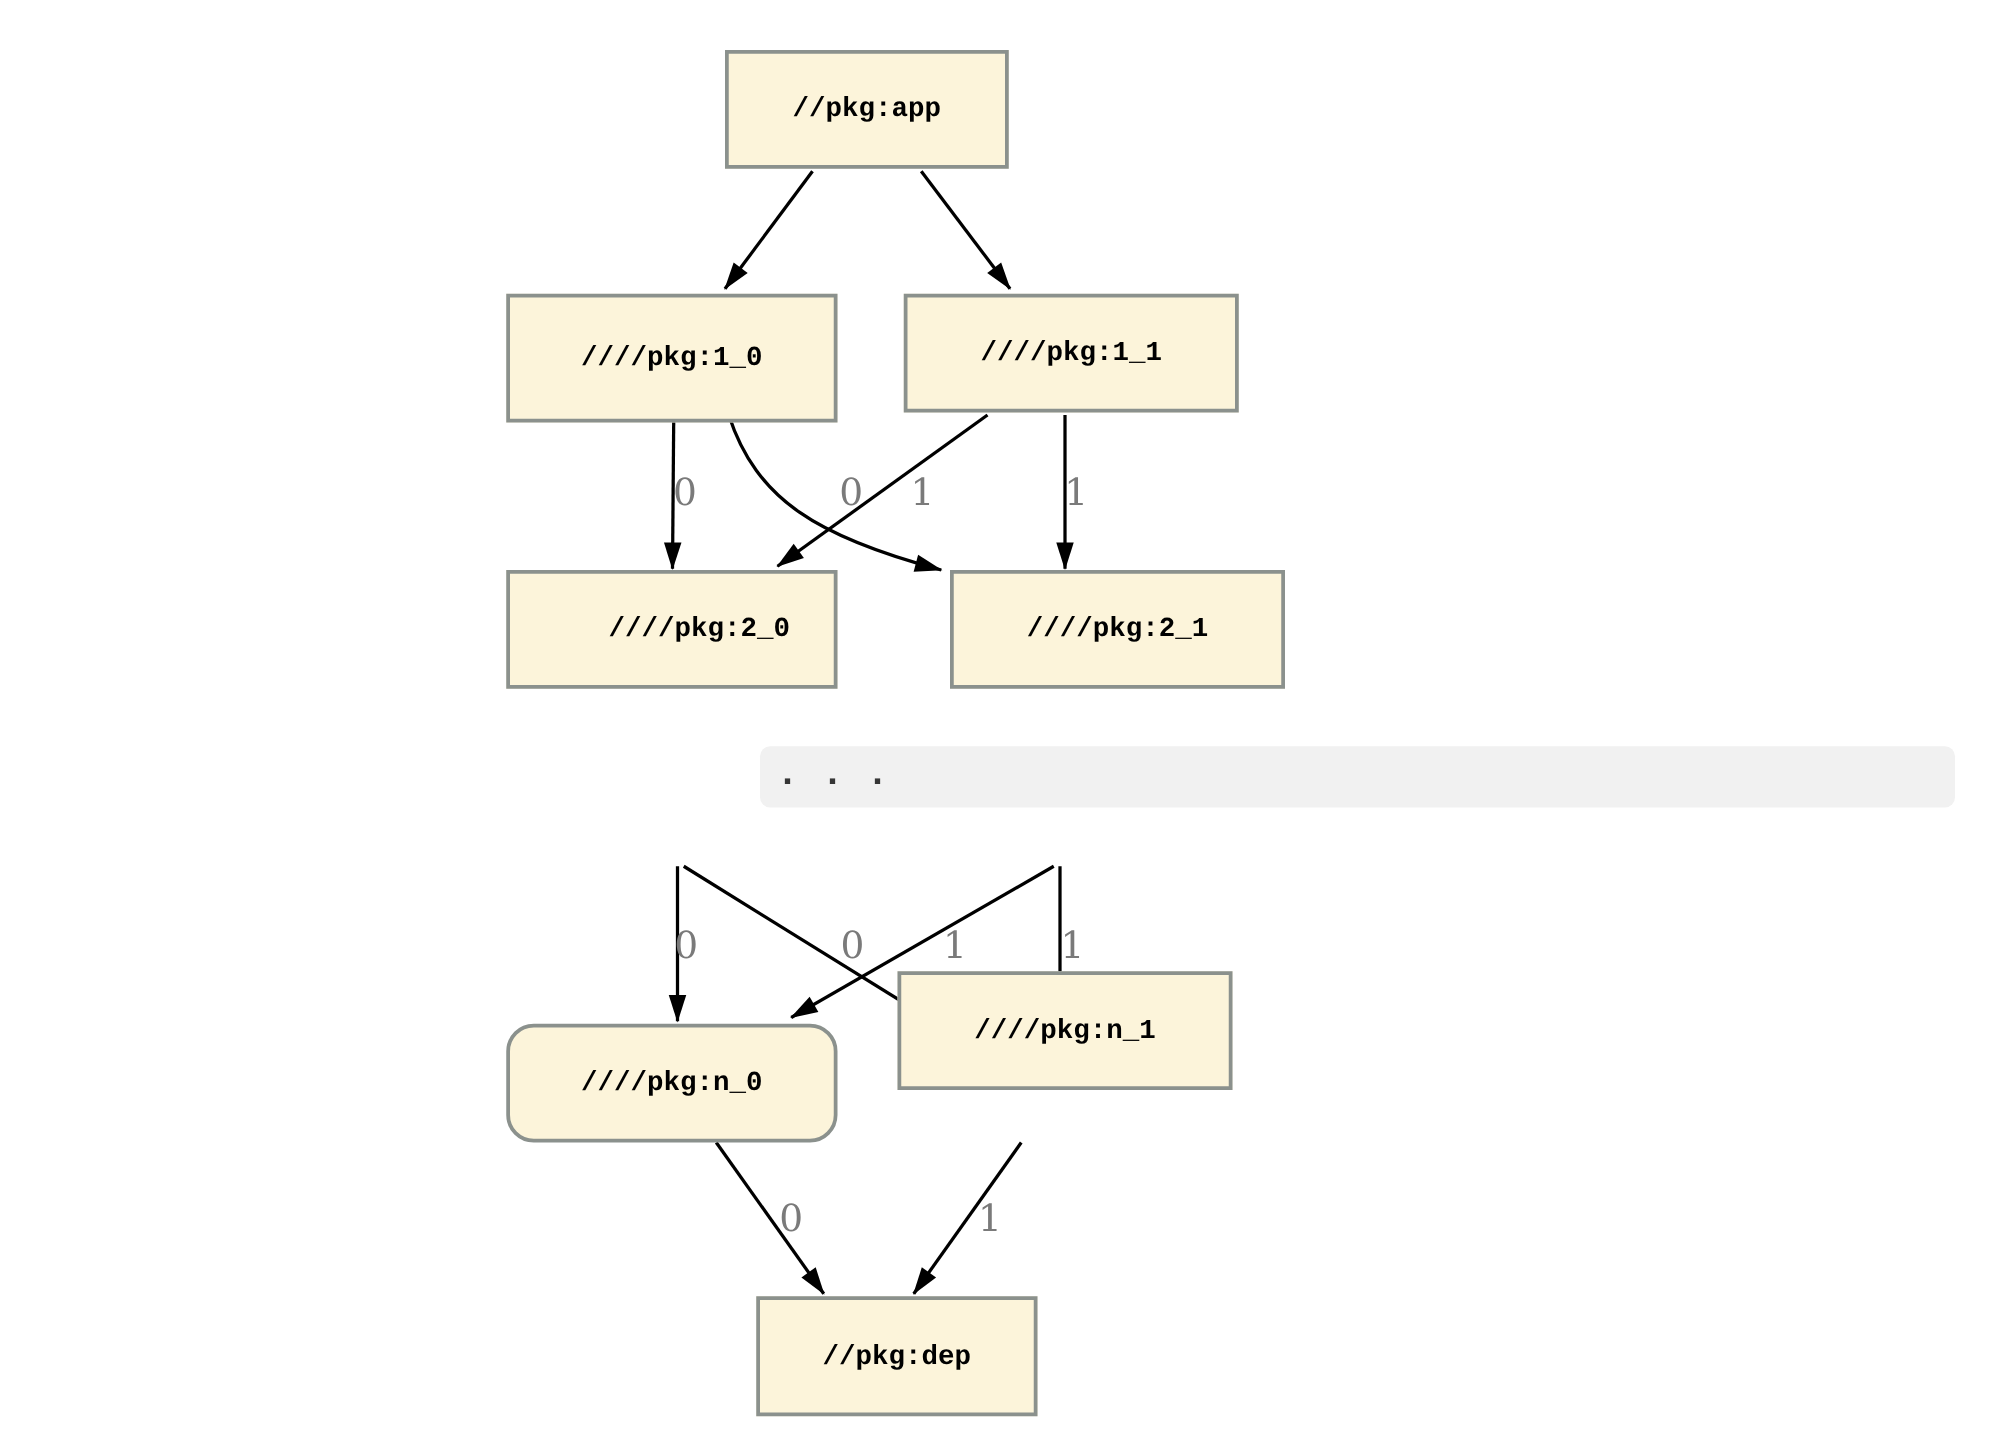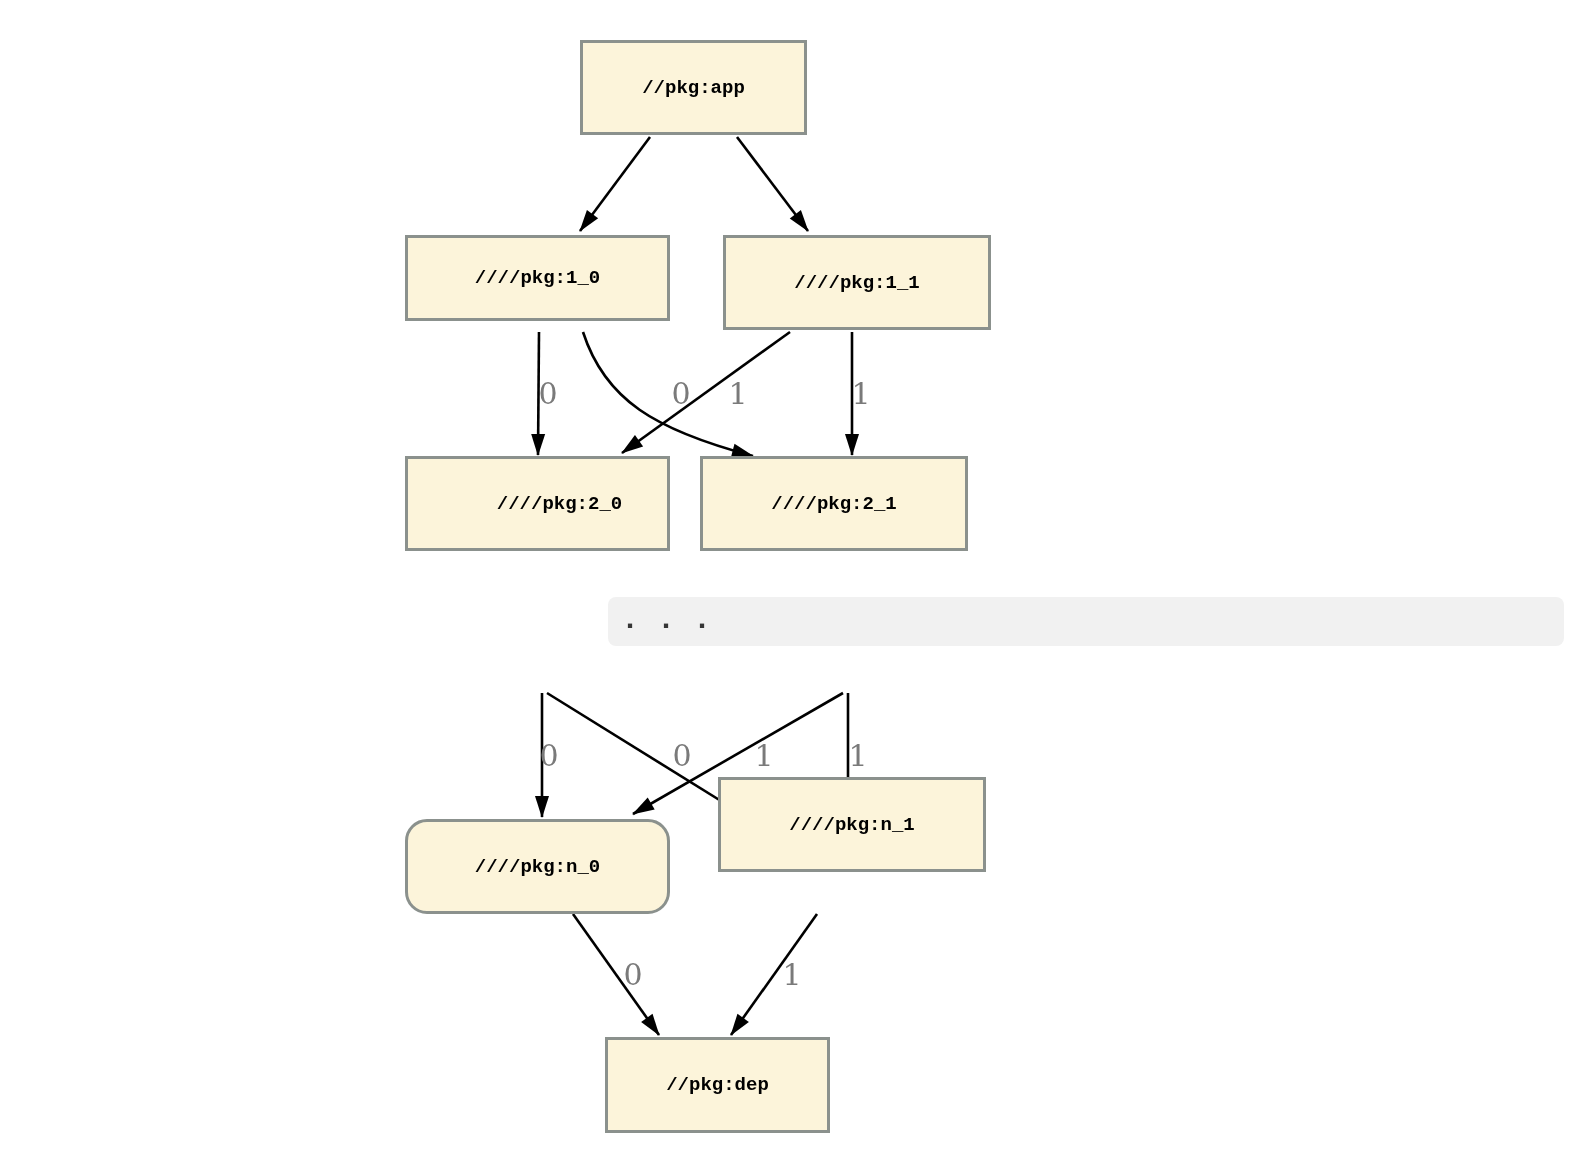--- a/index.html
+++ b/index.html
@@ -14,21 +14,21 @@
   .node {
     position: absolute;
     box-sizing: border-box;
     background: #fcf4da;
     border: 3px solid #8b918d;
     display: flex;
     align-items: center;
     justify-content: center;
     font-family: "Liberation Mono", monospace;
     font-weight: bold;
-    font-size: 19px;
+    font-size: 22px;
     color: #000000;
     white-space: nowrap;
   }
   .band {
     position: absolute;
     left: 608px;
     top: 597px;
     width: 956px;
     height: 49px;
     background: #f1f1f1;
@@ -94,27 +94,27 @@
     <text class="edge-label" x="858" y="766" text-anchor="middle">1</text>
 
     <line class="edge" x1="573" y1="914" x2="659" y2="1035" marker-end="url(#ah)"></line>
     <line class="edge" x1="817" y1="914" x2="731" y2="1035" marker-end="url(#ah)"></line>
     <text class="edge-label" x="633" y="985" text-anchor="middle">0</text>
     <text class="edge-label" x="792" y="985" text-anchor="middle">1</text>
   </svg>
 
   <div class="node" style="left:580px; top:40px; width:227px; height:95px;">//pkg:app</div>
 
-  <div class="node" style="left:405px; top:235px; width:265px; height:86px;">////pkg:1_0</div>
+  <div class="node" style="left:405px; top:235px; width:265px; height:103px;">////pkg:1_0</div>
 
   <div class="node" style="left:723px; top:235px; width:268px; height:95px;">////pkg:1_1</div>
 
   <div class="node" style="left:405px; top:456px; width:265px; height:95px;padding-left:44px;">////pkg:2_0</div>
 
-  <div class="node" style="left:700px; top:456px; width:268px; height:95px;">////pkg:2_1</div>
+  <div class="node" style="left:760px; top:456px; width:268px; height:95px;">////pkg:2_1</div>
 
   <div class="node" style="left:405px; top:819px; width:265px; height:95px;border-radius:22px;">////pkg:n_0</div>
 
   <div class="node" style="left:718px; top:777px; width:268px; height:95px;">////pkg:n_1</div>
 
   <div class="node" style="left:582px; top:1037px; width:225px; height:96px;margin-left:23px;">//pkg:dep</div>
 
   <div class="band">
     <span class="dots">. . .</span>
   </div>

